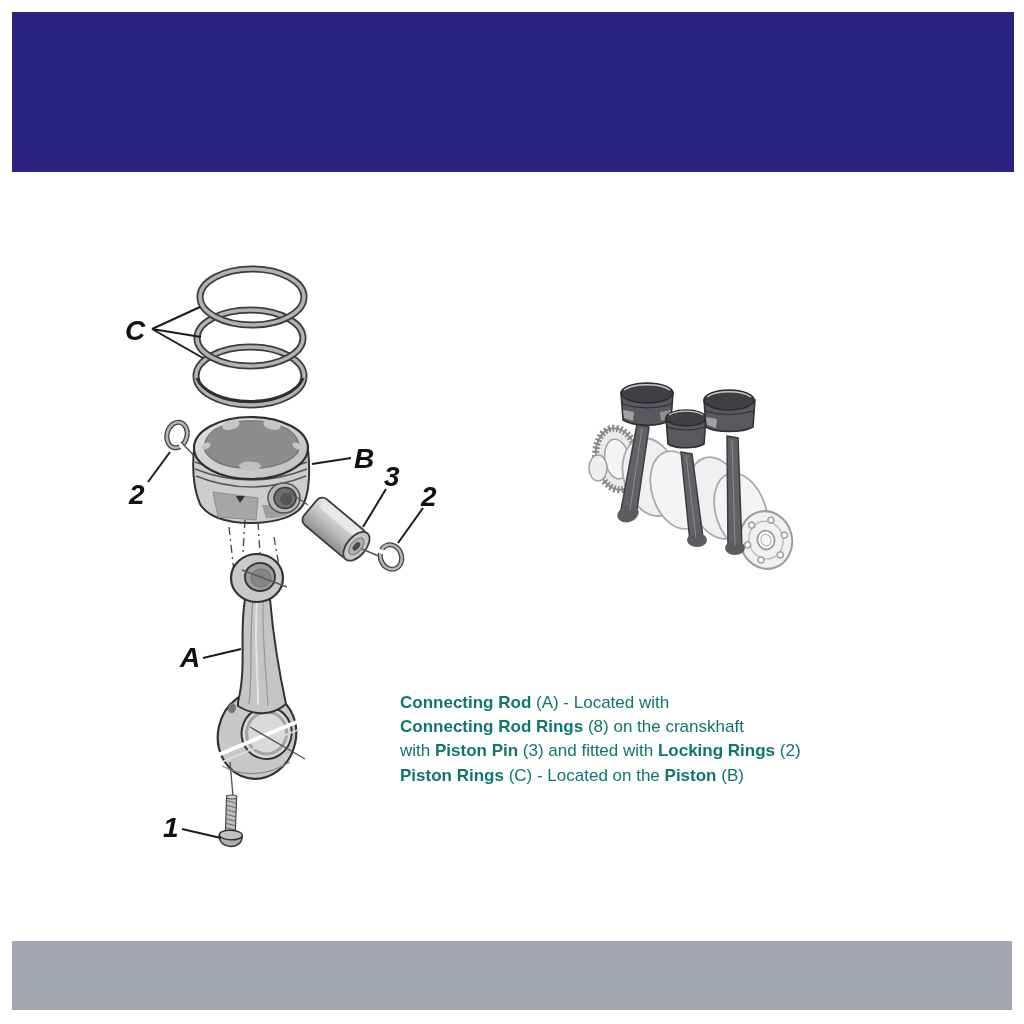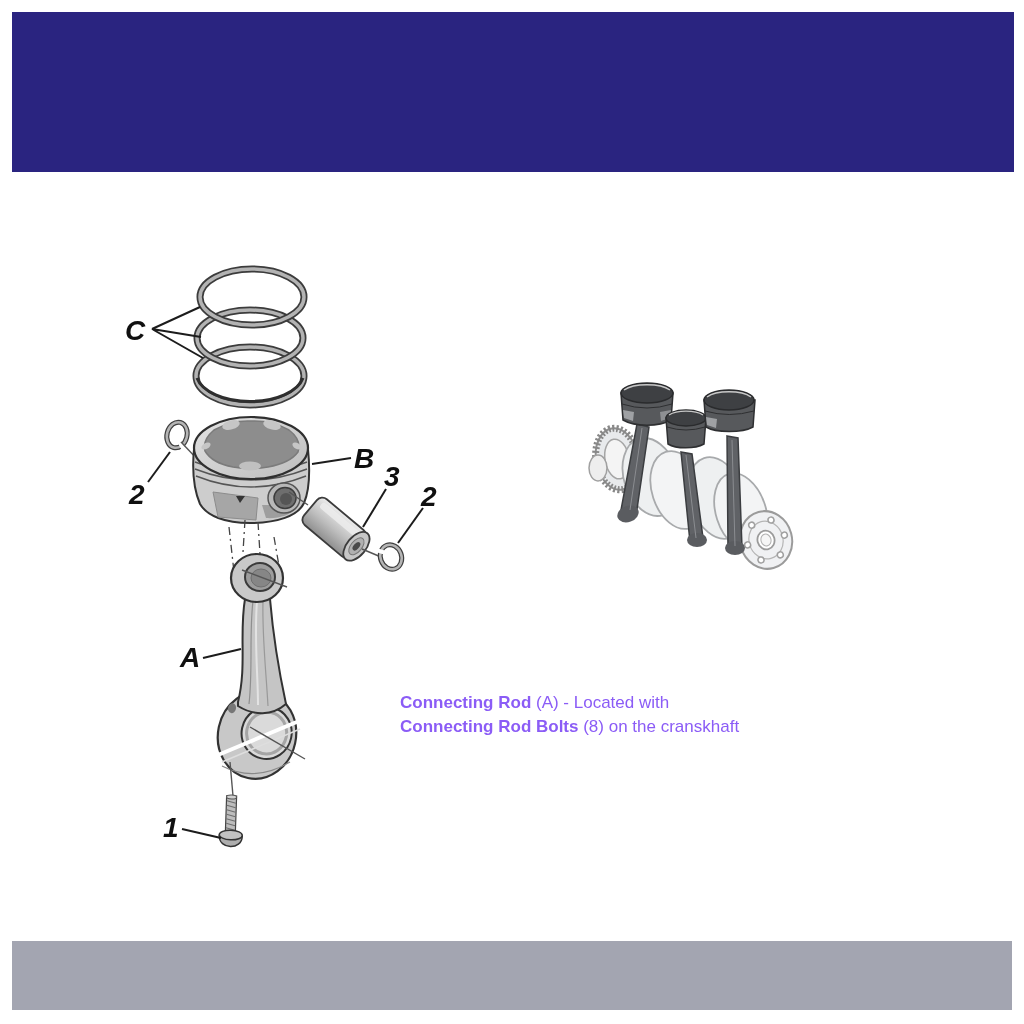--- a/index.html
+++ b/index.html
@@ -6,21 +6,21 @@
   body{width:1024px;height:1024px;background:#ffffff;position:relative;overflow:hidden;
        font-family:"Liberation Sans",sans-serif}
   .banner-top{position:absolute;left:12px;top:12px;width:1002px;height:160px;background:#2a2480}
   .banner-bottom{position:absolute;left:12px;top:941px;width:1000px;height:69px;background:#a3a5b1}
   svg.diagram{position:absolute;left:0;top:0;width:1024px;height:1024px}
   .part-label{font-family:"Liberation Sans",sans-serif;font-style:italic;font-weight:bold;
               font-size:28px;fill:#101010}
   .leader{stroke:#1c1c1c;stroke-width:2;fill:none}
   .thinline{stroke:#555;stroke-width:1.4;fill:none}
   .dashdot{stroke:#444;stroke-width:1.3;fill:none;stroke-dasharray:8 4 2 4}
-  .desc{position:absolute;left:400px;top:691px;width:500px;color:#8b5cf6;
+  .desc{position:absolute;left:400px;top:691px;width:500px;color:#0f766e;
         font-size:17px;line-height:24.2px;letter-spacing:0}
   .desc p{margin:0;white-space:nowrap}
   .desc b{font-weight:bold}
 </style>
 </head>
 <body>
 
 <div class="banner-top" style="background: rgb(42, 36, 128);"></div>
 <div class="banner-bottom" style="background: rgb(163, 165, 177);"></div>
 
@@ -221,14 +221,16 @@
       <ellipse cx="729" cy="400" rx="25" ry="10" fill="#3e4043" stroke="#2a2b2d" stroke-width="1.5"></ellipse>
       <path d="M707,397 A25,10 0 0 1 751,397" fill="none" stroke="#c8c8c8" stroke-width="1.5"></path>
       <path d="M705,411 Q729,418 754,411" fill="none" stroke="#2e2f31" stroke-width="1"></path>
       <path d="M706,417 L717,419 L716,428 L707,425 Z" fill="#9fa1a4"></path>
     </g>
   </g>
 </svg>
 
 <div class="desc">
   <p><b>Connecting Rod</b><span> (A) - Located with</span></p>
-  <p><b>Connecting Rod Bolts</b><span> (8) on the cranskhaft</span></p>
+  <p><b>Connecting Rod Rings</b><span> (8) on the cranskhaft</span></p>
+  <p><span>with </span><b>Piston Pin</b><span> (3) and fitted with </span><b>Locking Rings</b><span> (2)</span></p>
+  <p><b>Piston Rings</b><span> (C) - Located on the </span><b>Piston</b><span> (B)</span></p>
 </div>
 
 </body></html>

